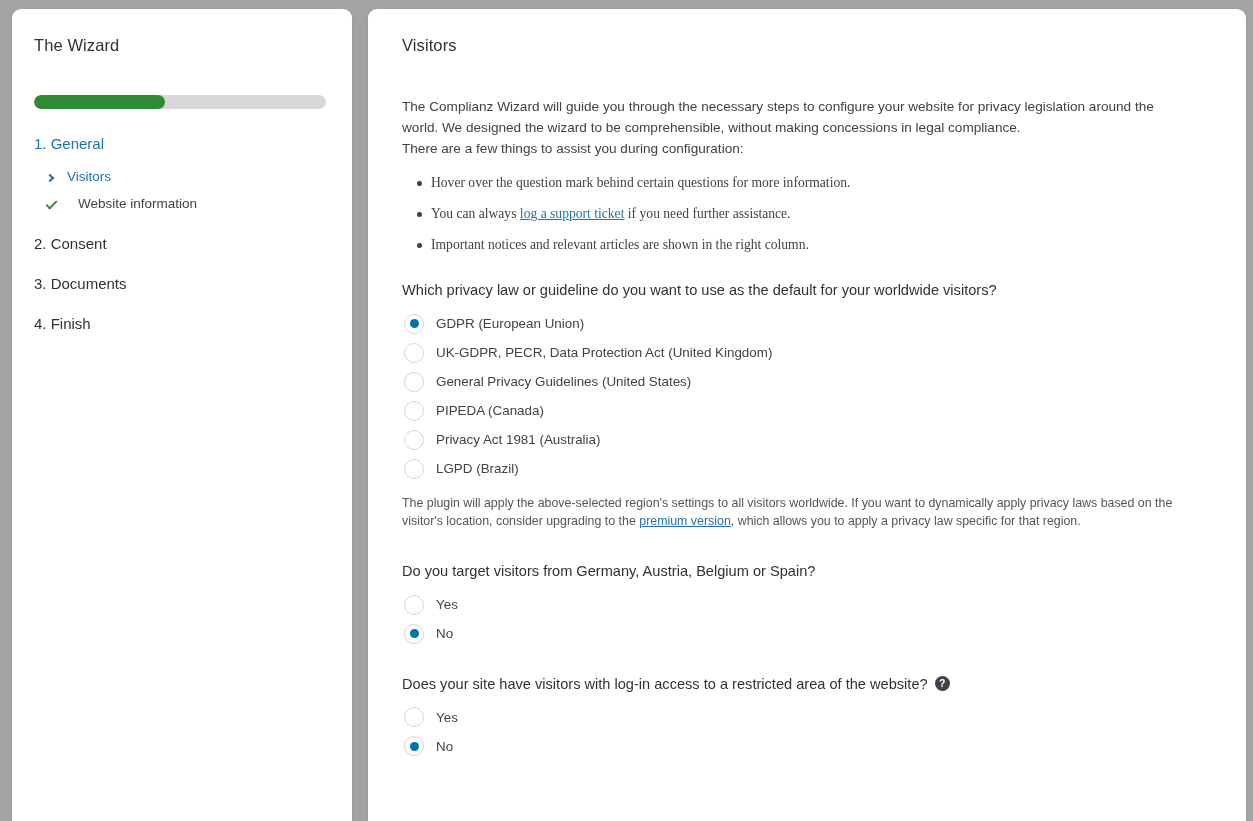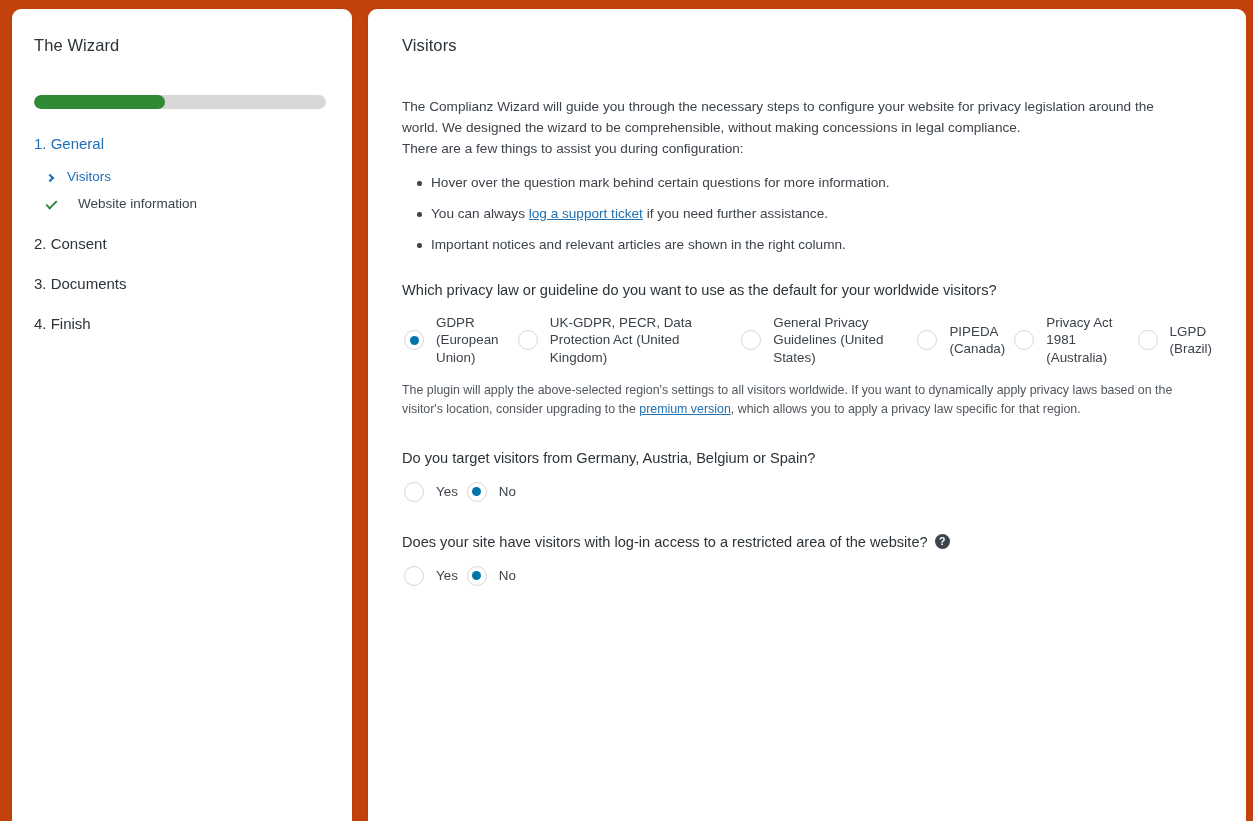--- a/index.html
+++ b/index.html
@@ -12,21 +12,21 @@
     overflow: hidden;
     background: #f0f0f1;
     font-family: "Liberation Sans", sans-serif;
     -webkit-font-smoothing: antialiased;
   }
 
   .screen {
     position: relative;
     width: 1253px;
     height: 821px;
-    background: #c2410c;
+    background: #a3a3a3;
   }
 
   
   .sidebar-card {
     position: absolute;
     left: 12px;
     top: 9px;
     width: 340px;
     height: 830px;
     background: #ffffff;
@@ -149,20 +149,21 @@
     line-height: 20.6px;
     color: #3c434a;
     max-width: 790px;
   }
   .intro p { margin: 0; }
 
   .intro-list {
     margin: 14px 0 0 0;
     padding: 0 0 0 15px;
     list-style: none;
+    font-family: Liberation Serif, serif;
   }
   .intro-list li {
     position: relative;
     font-size: 13.6px;
     line-height: 20px;
     color: #3c434a;
     padding: 0 0 0 14px;
     margin-bottom: 11px;
   }
   .intro-list li::before {
@@ -204,21 +205,21 @@
     line-height: 15px;
     position: relative;
     top: 1px;
     flex: 0 0 15px;
     cursor: pointer;
   }
 
   .radio-group {
     margin-top: 13px;
     display: flex;
-    flex-direction: row;
+    flex-direction: column;
     gap: 9px;
     padding-left: 2px;
   }
   .radio-row {
     display: flex;
     align-items: center;
     gap: 12px;
     cursor: pointer;
   }
   .radio {

